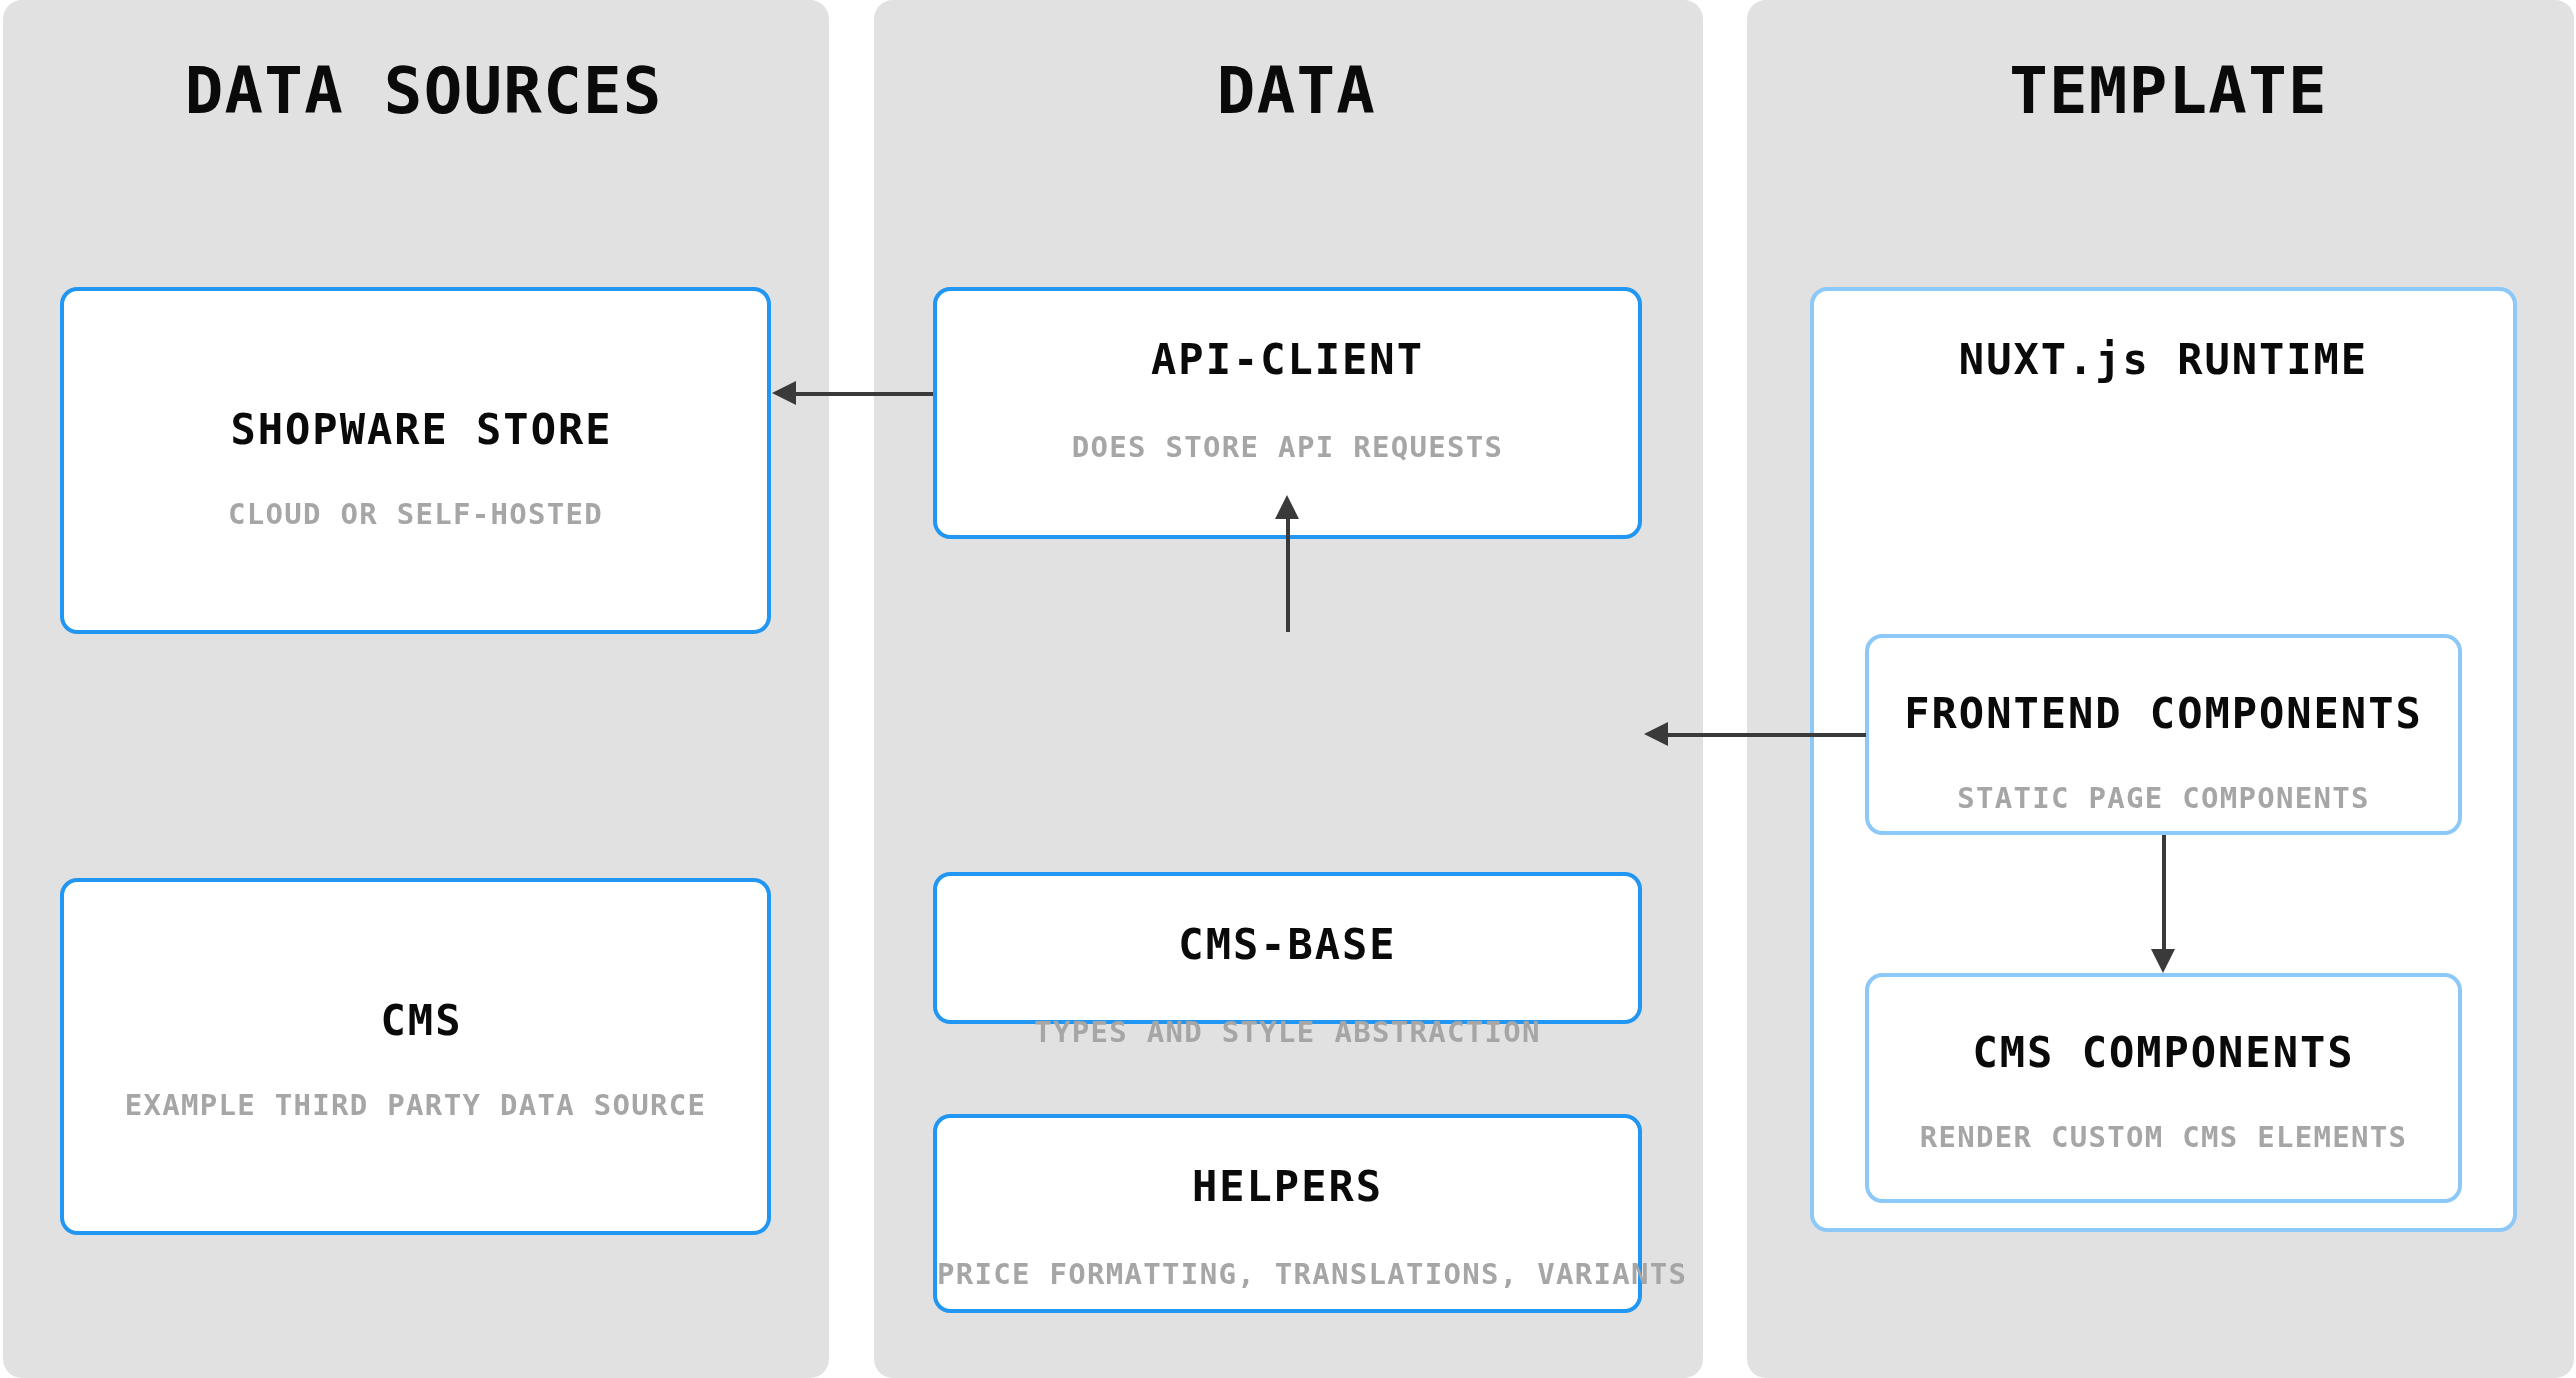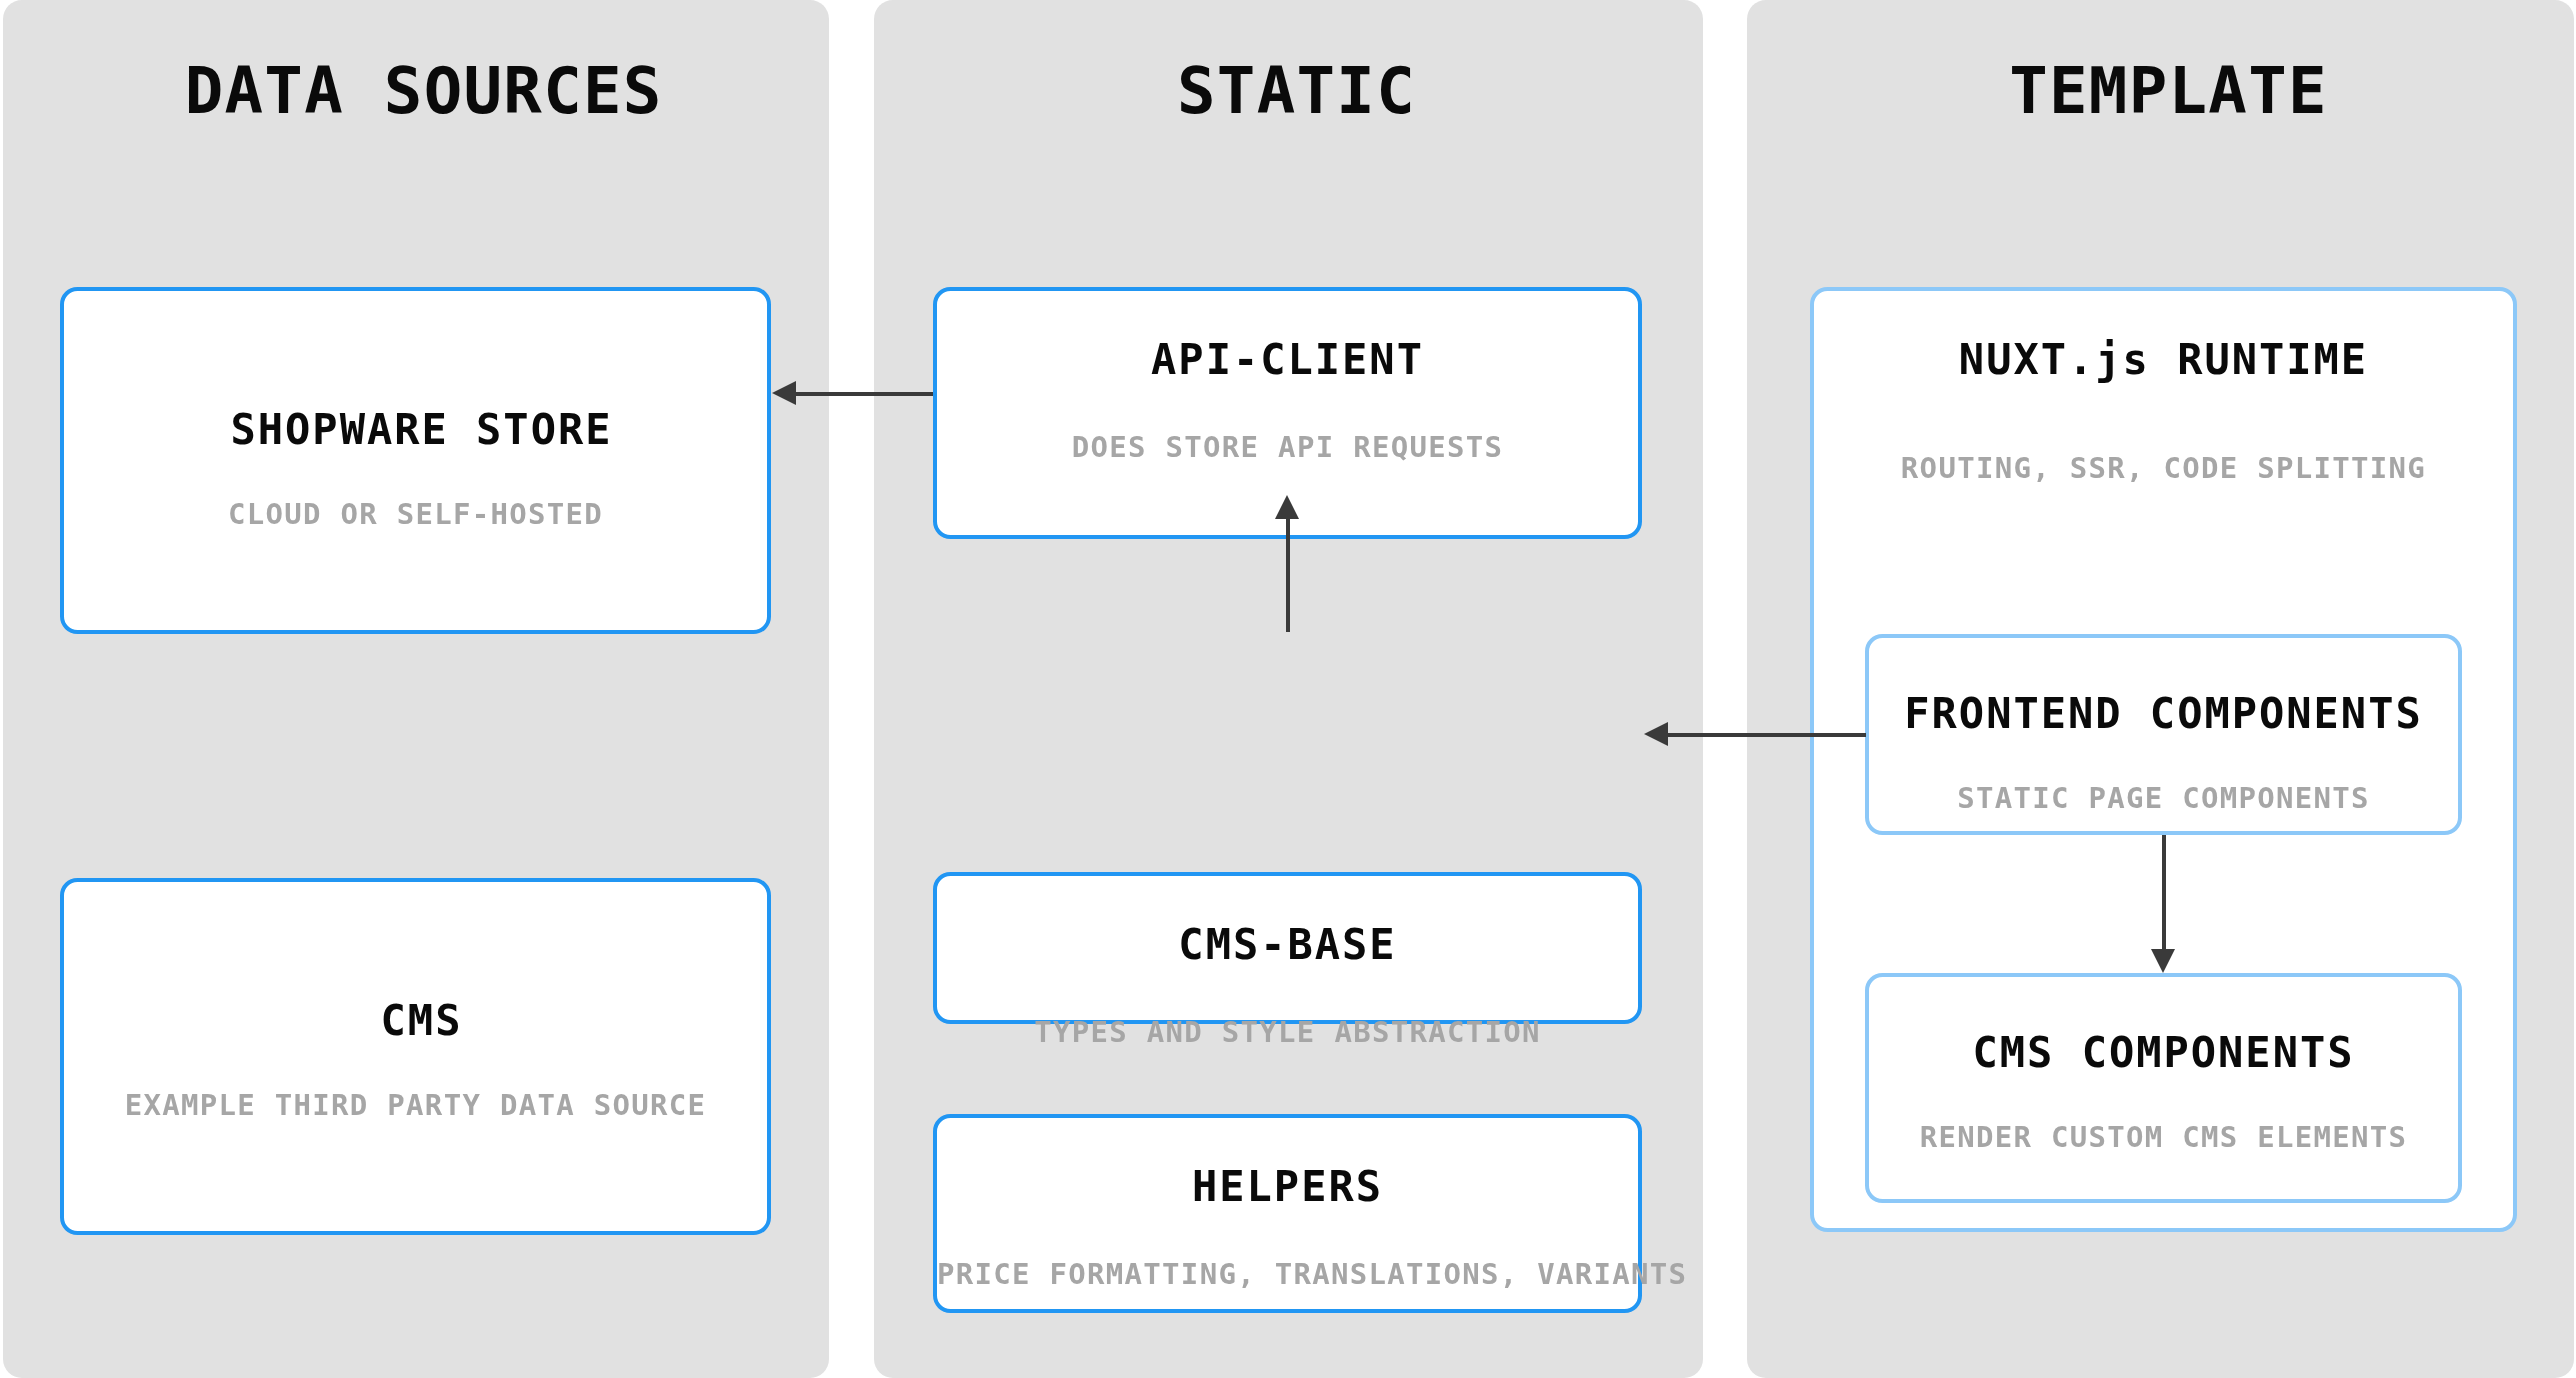--- a/index.html
+++ b/index.html
@@ -78,29 +78,28 @@
 </style>
 </head>
 <body>
 
 <div class="canvas">
 
   <div class="column col-1">
     <div class="col-header">DATA SOURCES</div>
   </div>
   <div class="column col-2">
-    <div class="col-header">STATIC</div>
+    <div class="col-header">DATA</div>
   </div>
   <div class="column col-3">
     <div class="col-header">TEMPLATE</div>
   </div>
 
   <div class="box light box-nuxt-runtime t-outer">
     <div class="title">NUXT.js RUNTIME</div>
-    <div class="subtitle">ROUTING, SSR, CODE SPLITTING</div>
   </div>
 
   <div class="box box-shopware t-tall">
     <div class="title">SHOPWARE STORE</div>
     <div class="subtitle">CLOUD OR SELF-HOSTED</div>
   </div>
   <div class="box box-cms-source t-tall">
     <div class="title">CMS</div>
     <div class="subtitle">EXAMPLE THIRD PARTY DATA SOURCE</div>
   </div>

